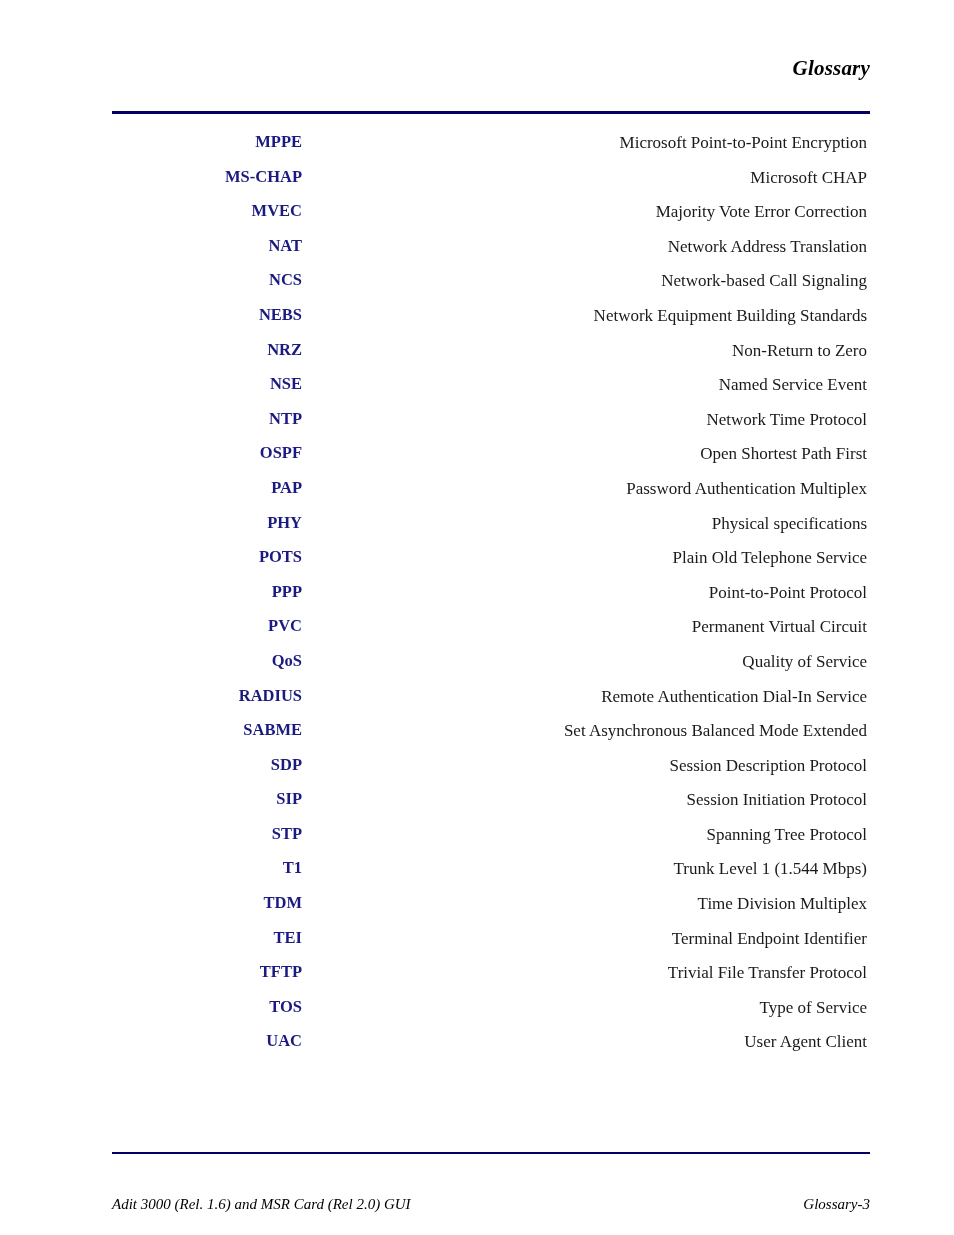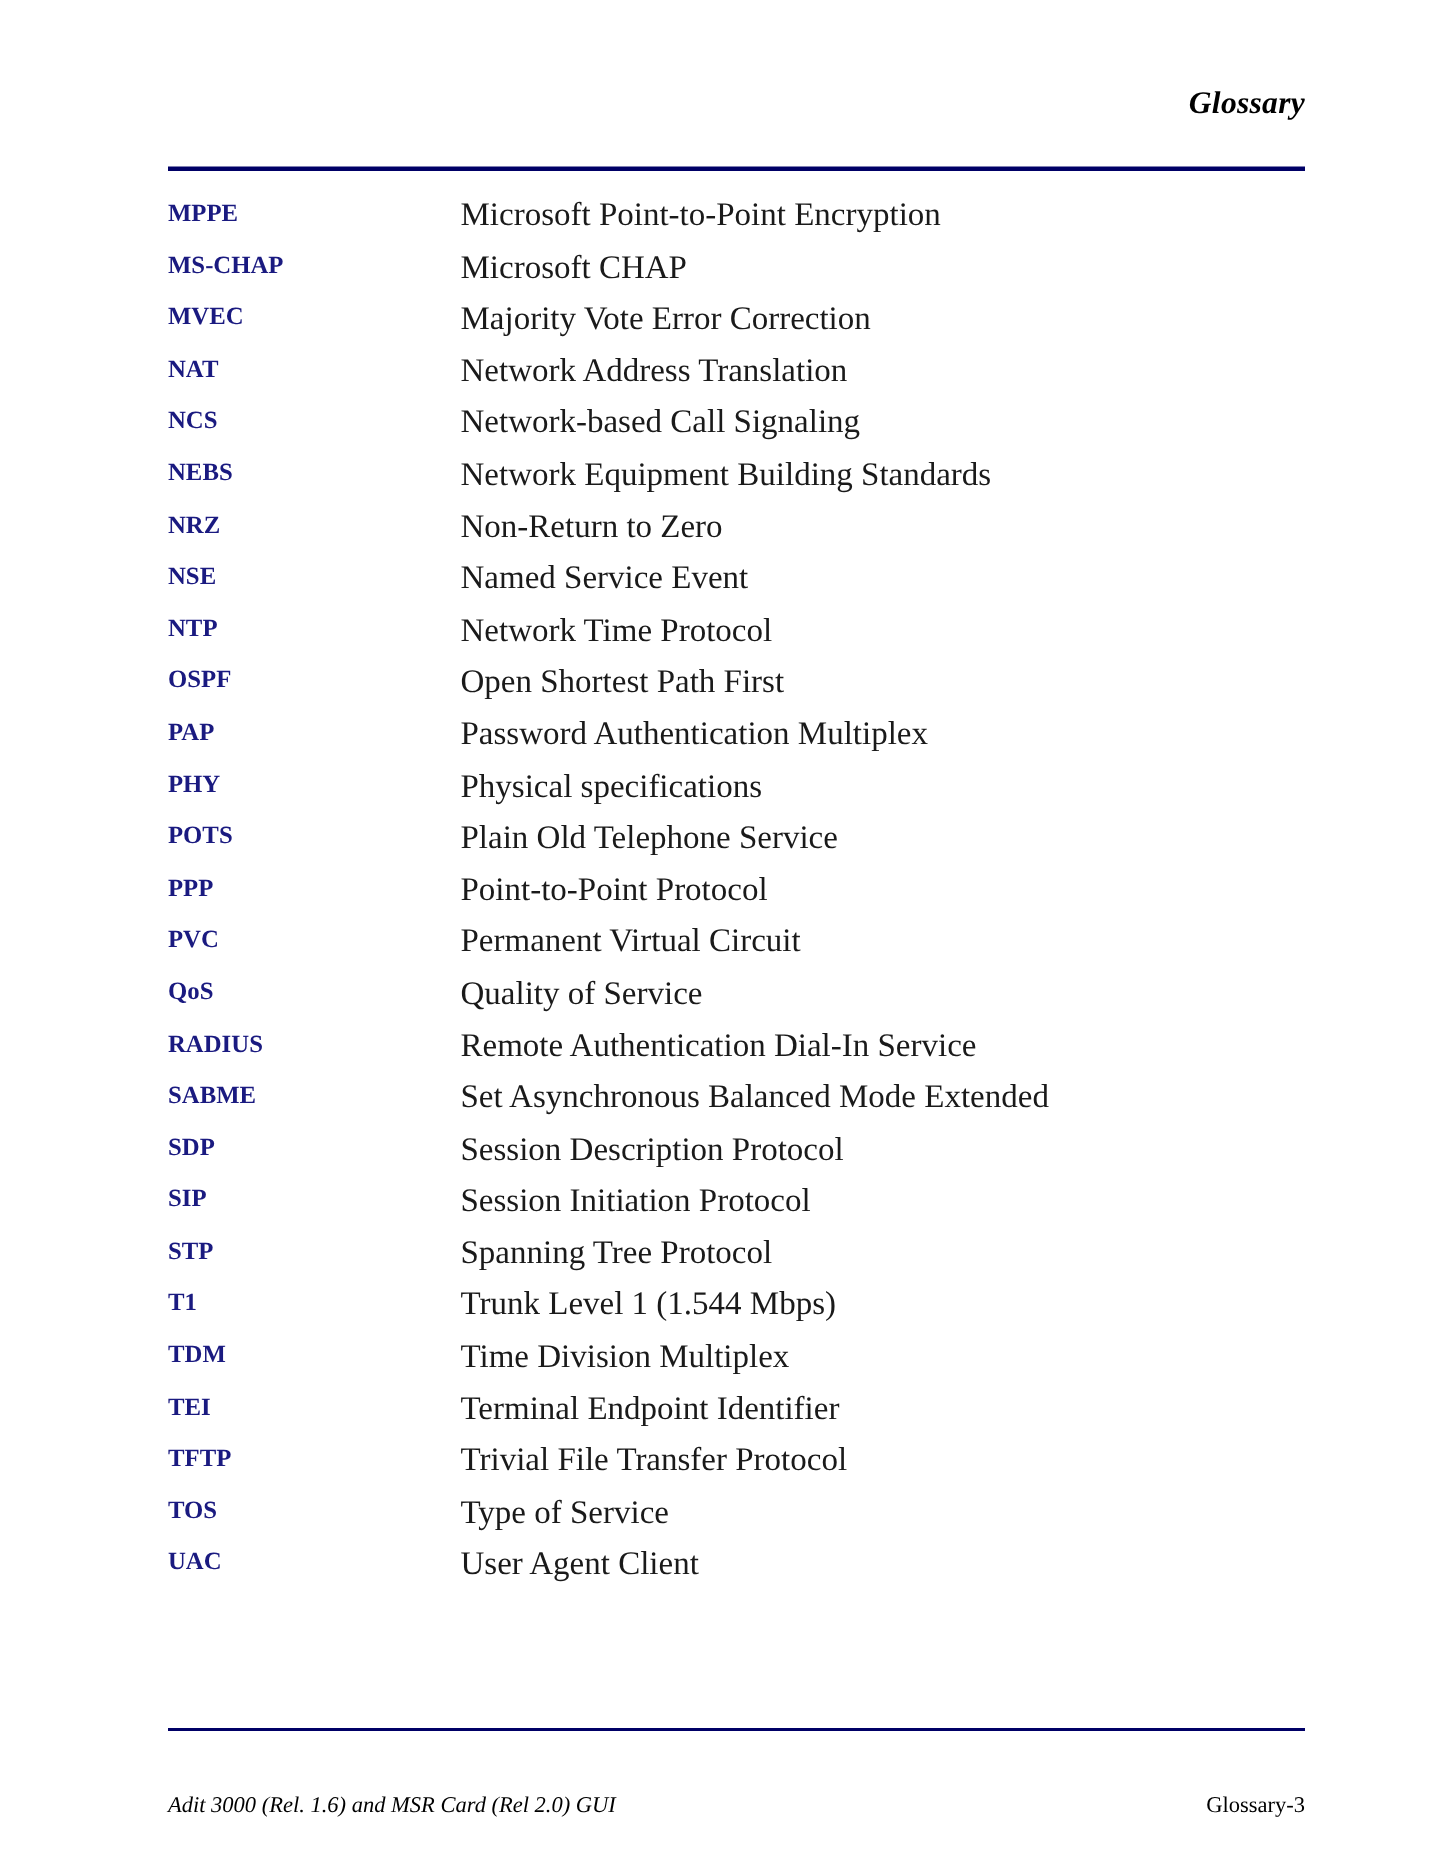--- a/index.html
+++ b/index.html
@@ -49,20 +49,21 @@
     height: 3px;
     background: #000066;
   }
 
   
   .glossary {
     position: absolute;
     left: 112px;
     top: 132px;
     width: 758px;
+    text-align: right;
   }
   .entry {
     position: relative;
     height: 34.6px;
     display: block;
   }
   .term {
     position: absolute;
     left: 0px;
     top: 0px;
@@ -73,21 +74,21 @@
     color: #1a1a80;
     line-height: 20px;
     white-space: nowrap;
   }
   .definition {
     position: absolute;
     left: 195px;
     top: 1px;
     width: 560px;
     font-family: "Liberation Serif", "DejaVu Serif", serif;
-    font-size: 22px;
+    font-size: 17px;
     font-weight: normal;
     color: #1a1a1a;
     line-height: 20px;
     white-space: nowrap;
   }
 
   
   .footer-rule {
     position: absolute;
     left: 112px;
@@ -112,20 +113,21 @@
     font-style: italic;
     color: #000000;
     white-space: nowrap;
   }
   .footer-right {
     position: absolute;
     right: 0;
     top: 0;
     font-family: "Liberation Serif", "DejaVu Serif", serif;
     font-size: 15px;
+    font-style: italic;
     color: #000000;
     white-space: nowrap;
   }
 </style>
 </head>
 <body>
 
 <div class="page">
 
   <div class="header">

